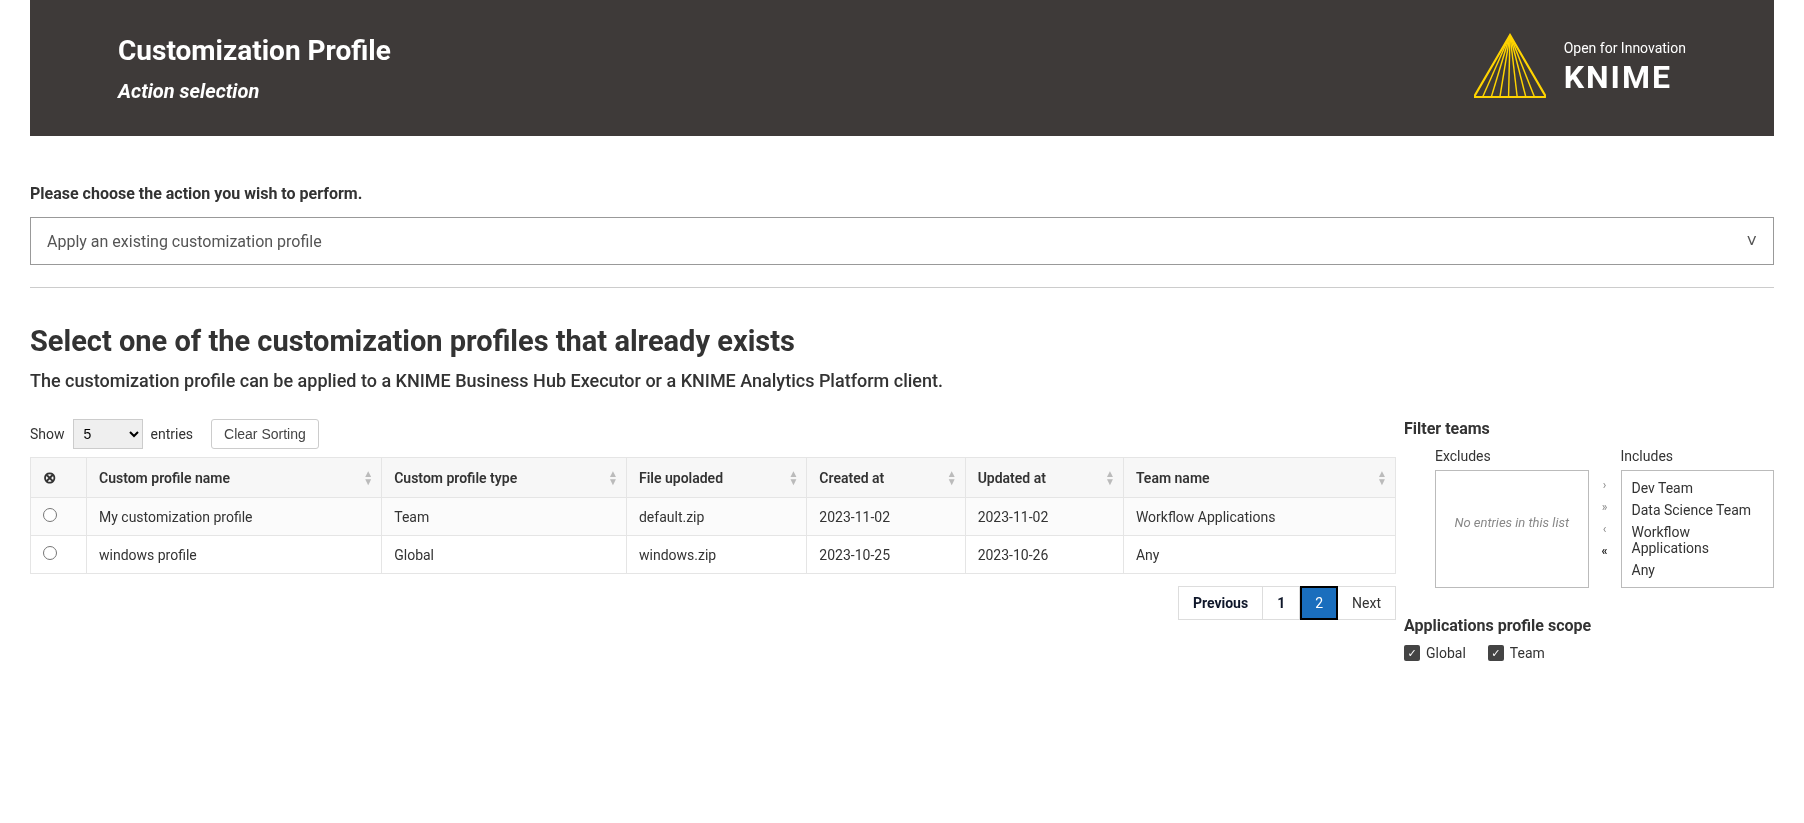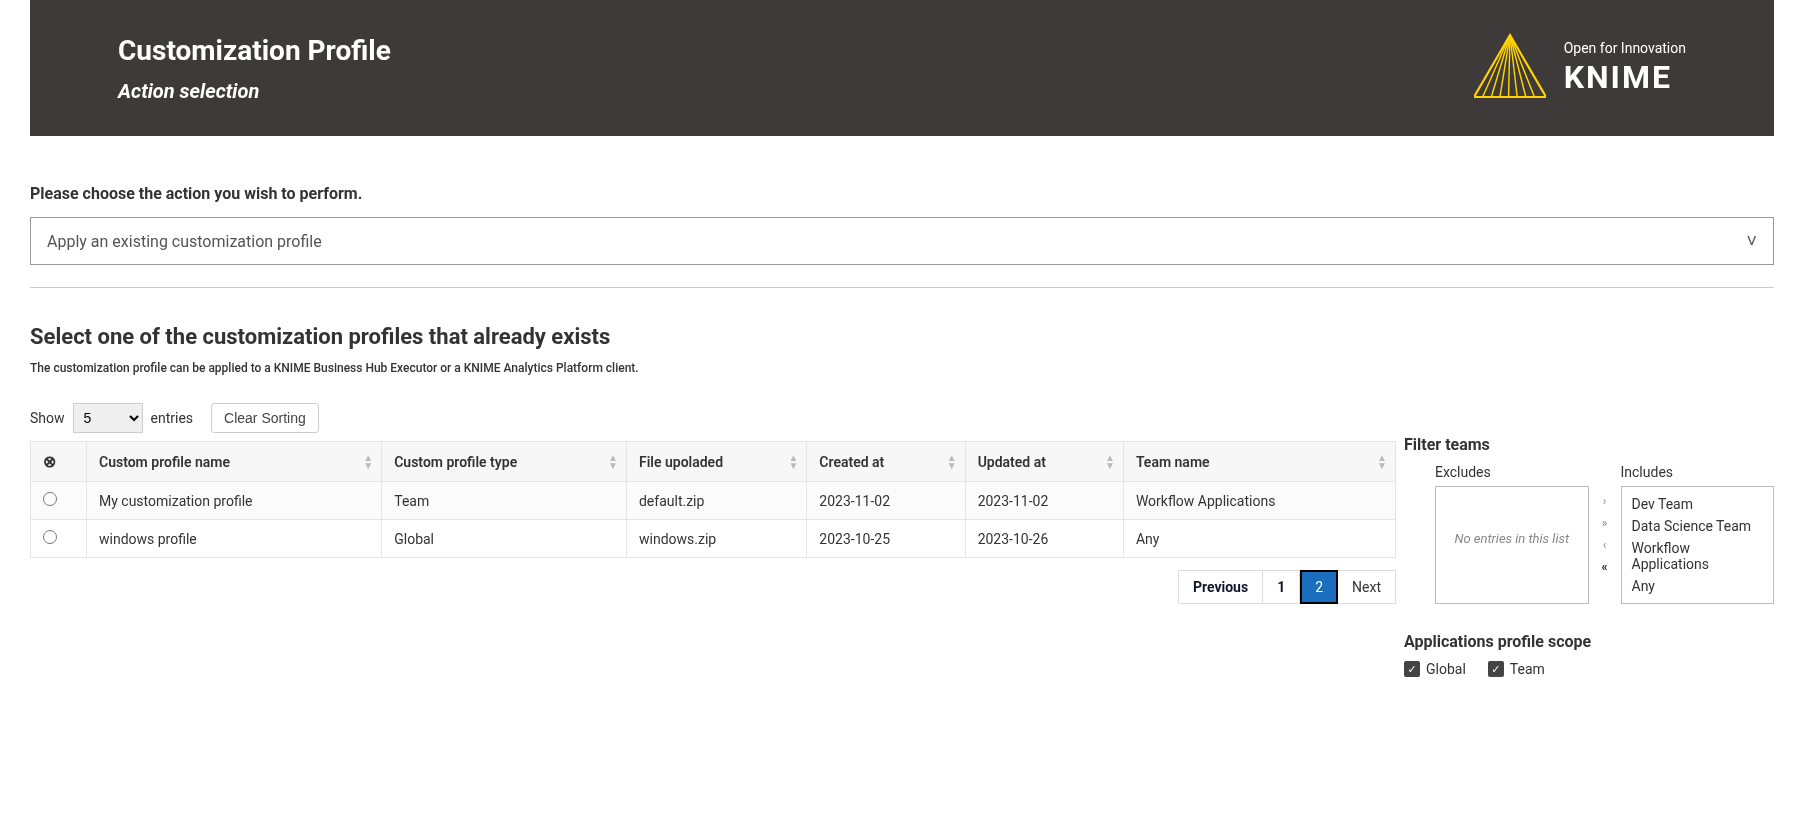--- a/index.html
+++ b/index.html
@@ -10,42 +10,42 @@
     .header-right { display:flex; align-items:center; gap:18px; }
     .logo-mark svg { width:72px; height:72px; }
     .logo-text { display:flex; flex-direction:column; }
     .logo-tag { font-size:14px; font-weight:400; margin-bottom:2px; }
     .logo-name { font-size:32px; font-weight:700; letter-spacing:2px; }
     .content { padding: 20px 30px; }
     .prompt { font-size:16px; font-weight:700; margin: 28px 0 14px;}
     .select-box { width:100%; border:1px solid #999; padding:12px 16px; display:flex; justify-content:space-between; align-items:center; color:#555; cursor:pointer;}
     .select-box .chev { font-size:18px; color:#555;}
     hr.divider { border:none; border-top:1px solid #ccc; margin-top:22px; }
-    .section-title { font-size:22px; font-weight:700; margin-top:36px; margin-bottom:12px;}
-    .section-desc { font-size:12px; color:#333; font-weight:500; margin-bottom:28px;}
+    .section-title { font-size:29px; font-weight:700; margin-top:36px; margin-bottom:12px;}
+    .section-desc { font-size:18px; color:#333; font-weight:500; margin-bottom:28px;}
     .table-controls { display:flex; align-items:center; gap:8px; margin-bottom:8px;}
     .table-controls label { font-size:14px; }
     .table-controls select { padding:4px 6px; font-size:14px; border:1px solid #ccc; width:70px; height:30px;}
     .clear-sort { border:1px solid #ccc; background:#fff; padding:6px 12px; font-size:14px; color:#444; cursor:pointer; margin-left:10px; border-radius:3px;}
     .main-row { display:flex; gap:8px; align-items:flex-start;}
     .table-wrap { flex:1; }
     table.datatable { width:100%; border-collapse:collapse; font-size:14px; }
     table.datatable th, table.datatable td { border:1px solid #e5e5e5; padding:10px 12px; text-align:left; }
     table.datatable thead th { background:#f7f7f7; font-weight:600; color:#333; position:relative;}
     .sort-icons { position:absolute; right:8px; top:50%; transform:translateY(-50%); color:#bbb; font-size:10px; line-height:8px; display:flex; flex-direction:column;}
     .radio-col { width:56px; text-align:center;}
     .radio-col-header { text-align:center; font-size:16px;}
     tbody tr:nth-child(odd) td { background:#fbfbfb; }
     input[type=radio]{ width:14px; height:14px;}
     .pager { display:flex; justify-content:flex-end; margin-top:12px; gap:0;}
     .pager .pg { border:1px solid #ddd; padding:8px 14px; font-size:14px; background:#fff; cursor:pointer; color:#333;}
     .pager .pg + .pg { border-left:none; }
     .pager .pg.link { color:#0f172a;font-weight:bold; }
     .pager .pg.current { background:#1a6ebd; color:#fff; border:2px solid #000; padding:7px 13px;}
-    .side-panel { width:370px;margin-top:32px; }
+    .side-panel { width:370px; }
     .filter-title { font-size:16px; font-weight:700; margin-bottom:10px;}
     .filter-row { display:flex; align-items:stretch; gap:6px;padding-left:31px;}
     .filter-col { flex:1; display:flex; flex-direction:column; }
     .filter-col .col-label { font-size:14px; margin-bottom:6px; color:#333;}
     .filter-box { border:1px solid #bbb; height:118px; padding:6px 8px; font-size:14px; overflow:auto;}
     .filter-box .empty { font-style:italic; color:#888; text-align:center; padding-top:38px; font-size:13px;}
     .filter-box .item { padding:3px 2px; cursor:pointer; }
     .transfer-btns { display:flex; flex-direction:column; justify-content:center; gap:4px;}
     .transfer-btns .tbtn { width:20px; height:18px; font-size:12px; color:#888; text-align:center; cursor:pointer; line-height:18px;}
     .transfer-btns .tbtn.active { color:#222; font-weight:bold;}

